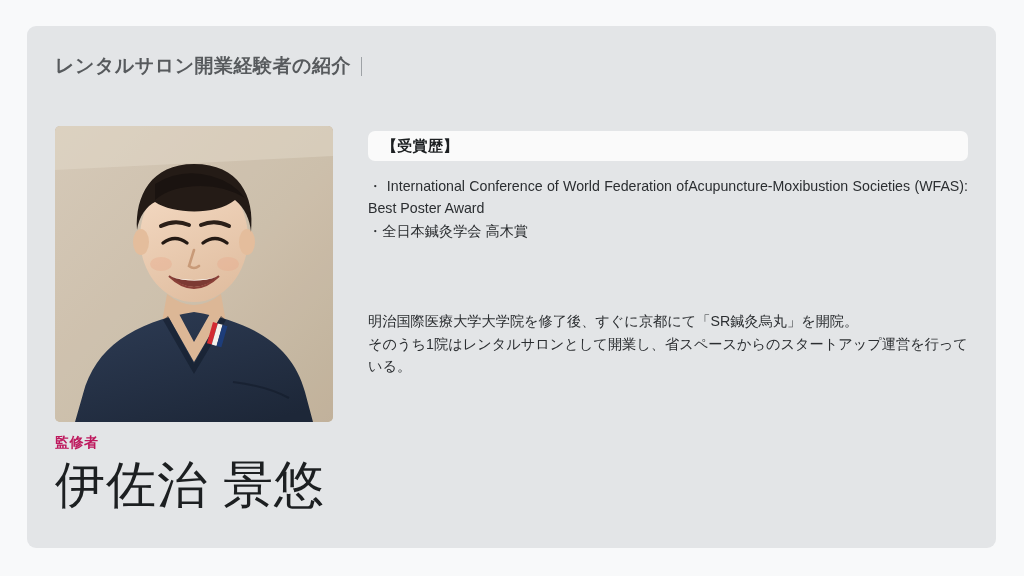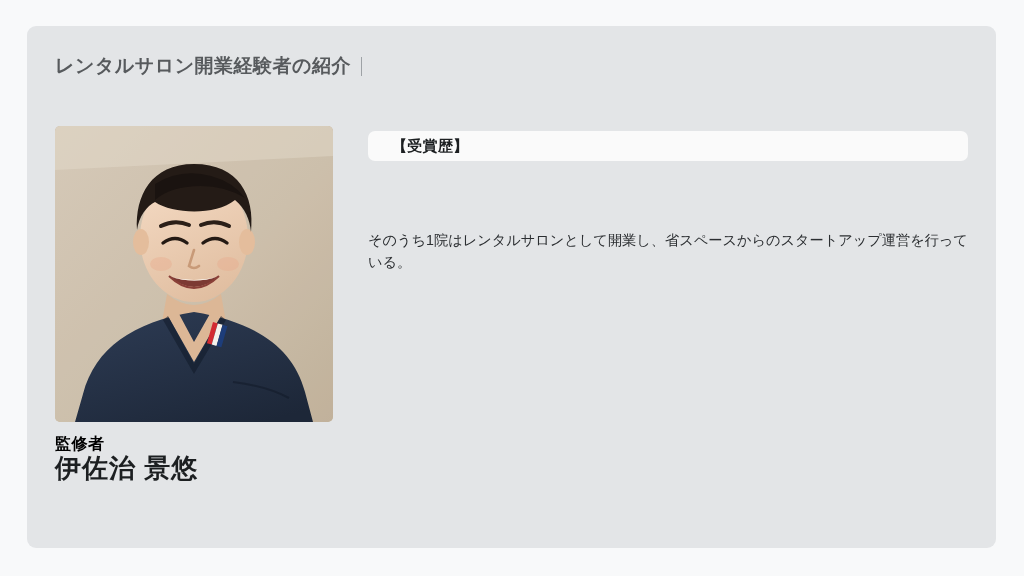--- a/index.html
+++ b/index.html
@@ -67,48 +67,49 @@
     width: 278px;
     height: 296px;
     border-radius: 5px;
     overflow: hidden;
     background: #cdbfab;
   }
   .portrait svg { display: block; width: 278px; height: 296px; }
 
   .supervisor-label {
     margin-top: 12px;
-    font-size: 16px;
+    font-size: 14px;
     font-weight: bold;
-    color: #000000;
+    color: #be185d;
     letter-spacing: 0.5px;
   }
   .supervisor-name {
-    font-size: 26px;
-    font-weight: bold;
+    margin-top: 7px;
+    font-size: 50px;
+    font-weight: normal;
     color: #1c1f21;
     letter-spacing: 1px;
     line-height: 1.05;
   }
 
   
   .content-col {
     position: absolute;
     left: 368px;
     top: 131px;
     width: 600px;
   }
 
   .section-pill {
     background: #fafafa;
     border-radius: 7px;
     height: 30px;
     display: flex;
     align-items: center;
-    padding-left: 24px;
+    padding-left: 14px;
     box-sizing: border-box;
   }
   .section-pill .pill-text {
     font-size: 15px;
     font-weight: bold;
     color: #1c1f21;
     letter-spacing: 0.3px;
   }
 
   .section-body {
@@ -207,21 +208,26 @@
 
     <div class="supervisor-label">監修者</div>
     <div class="supervisor-name">伊佐治 景悠</div>
   </div>
 
   <div class="content-col">
 
     <div class="section-pill">
       <span class="pill-text">【受賞歴】</span>
     </div>
+    <div class="section-body">
+      <div class="line just">・ International Conference of World Federation ofAcupuncture-Moxibustion Societies (WFAS): Best Poster Award</div>
+      <div class="line">・全日本鍼灸学会 高木賞</div>
+    </div>
 
     <div class="section-gap"></div>
 
     <div class="section-body">
+      <div class="line">明治国際医療大学大学院を修了後、すぐに京都にて「SR鍼灸烏丸」を開院。</div>
       <div class="line">そのうち1院はレンタルサロンとして開業し、省スペースからのスタートアップ運営を行っている。</div>
     </div>
 
   </div>
 </div>
 
 </body></html>

